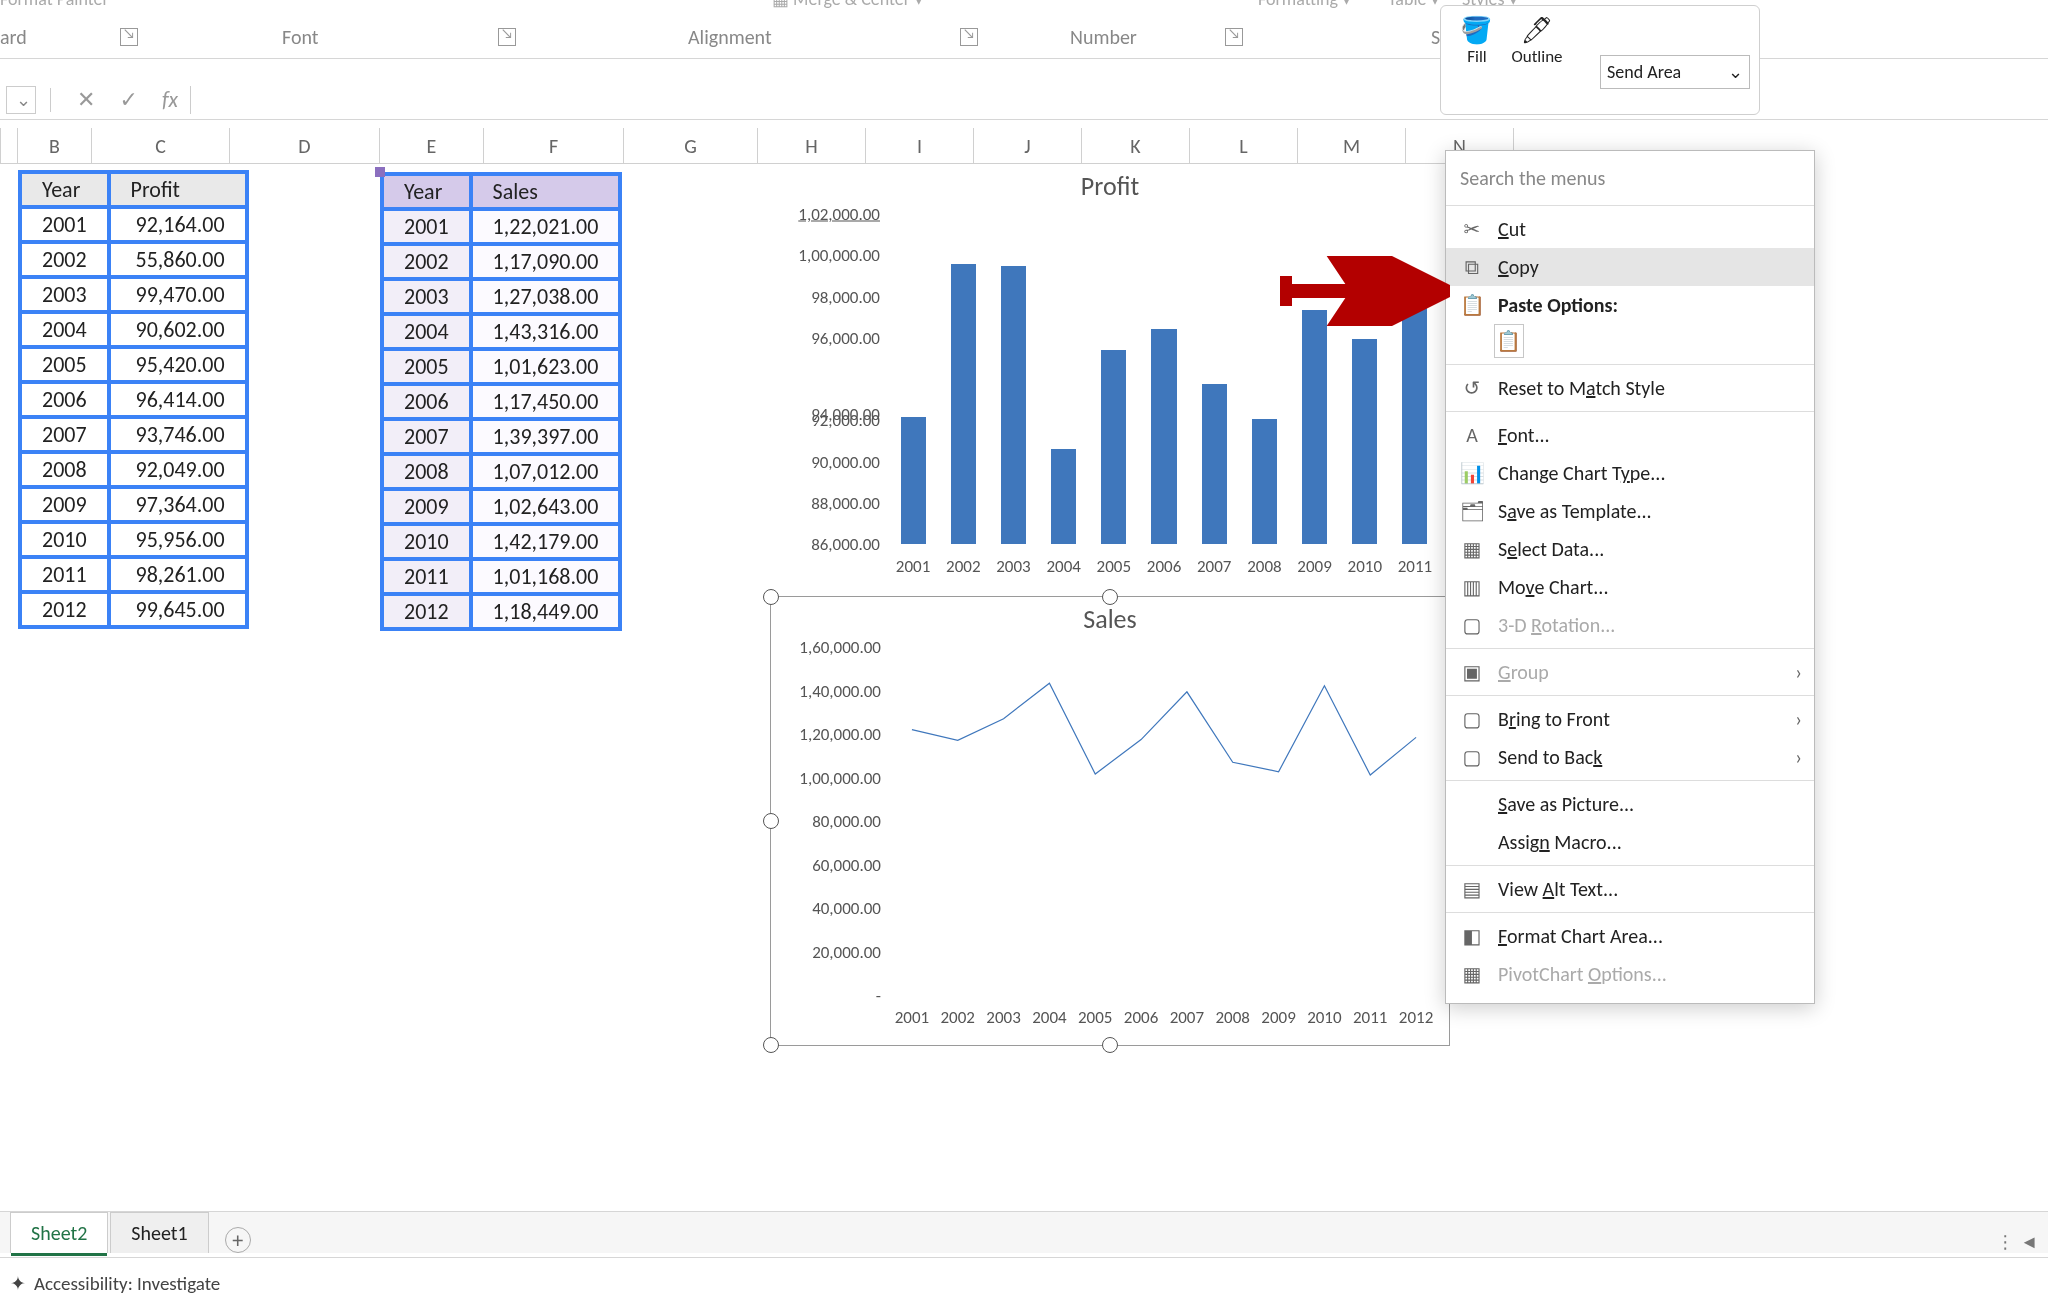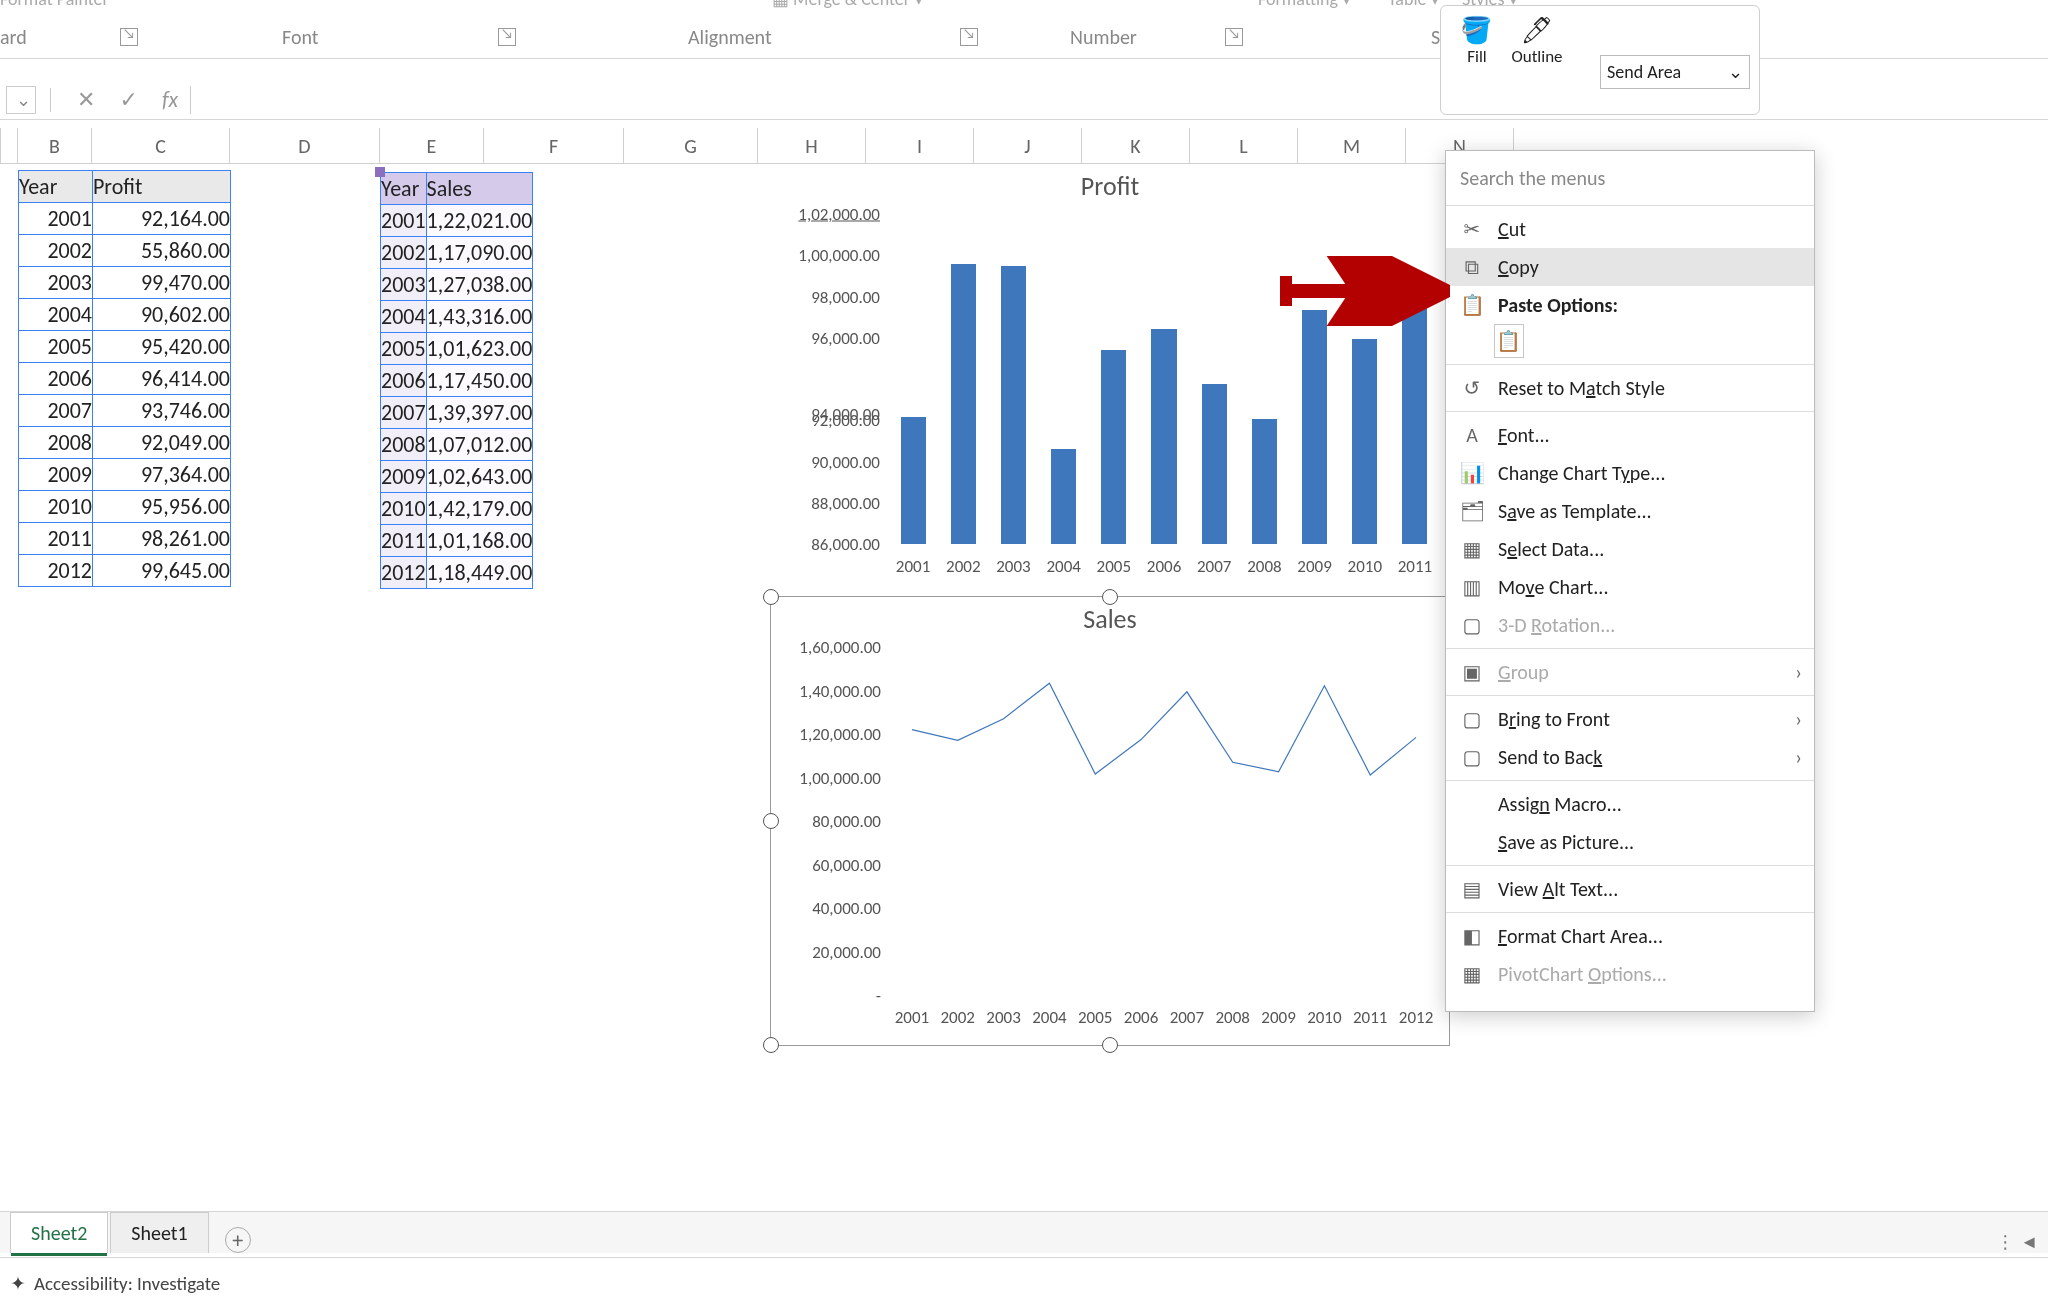--- a/index.html
+++ b/index.html
@@ -44,21 +44,21 @@
   .colhdr{border-right:1px solid var(--grid-border);border-bottom:1px solid var(--grid-border);
     display:flex;align-items:center;justify-content:center;color:#666;font-size:20px;}
   .col-A{width:18px;border-left:1px solid var(--grid-border);}
   .col-B{width:74px;} .col-C{width:138px;} .col-D{width:150px;}
   .col-E{width:104px;} .col-F{width:140px;} .col-G{width:134px;}
   .col-H{width:108px;} .col-I{width:108px;} .col-J{width:108px;}
   .col-K{width:108px;} .col-L{width:108px;} .col-M{width:108px;}
   .col-N{width:108px;}
   
   .tbl{position:absolute;border-collapse:collapse;}
-  .tbl th,.tbl td{border:1px solid #3b82f6;padding:2px 0;font-size:22px;height:24px;}
+  .tbl th,.tbl td{border:4px solid #3b82f6;padding:2px 20px;font-size:22px;height:24px;}
   .tbl th{background:#e9e9e9;text-align:left;font-weight:400;}
   .tbl td.num{text-align:right;}
   .tbl.sales th{background:#d5caea;}
   .tbl.sales td.yr{background:#f2eef8;}
   .tbl.sales td.val{background:#fcfaff;}
   .sales-wrap{position:absolute;left:378px;top:42px;border:2px solid #8b6fbf;}
   .sales-wrap .handle{position:absolute;width:10px;height:10px;background:#8b6fbf;}
   
   .chart{position:absolute;background:#fff;}
   .chart.profit{left:770px;top:36px;width:680px;height:430px;}
@@ -72,21 +72,21 @@
   .chart .xlab{flex:1;text-align:center;}
   .chart .bar{position:absolute;bottom:0;background:var(--chart-blue);}
   .chart svg.line{position:absolute;left:0;top:0;width:100%;height:100%;}
   .sel-handle{position:absolute;width:16px;height:16px;border:1px solid #555;
     border-radius:50%;background:#fff;}
   
   .arrow{position:absolute;left:1280px;top:256px;z-index:200;}
   
   .ctx{position:absolute;left:1445px;top:150px;width:370px;background:#fff;
     border:1px solid #bbb;box-shadow:0 4px 20px rgba(0,0,0,.2);z-index:150;
-    font-size:20px;padding-bottom:18px;}
+    font-size:20px;padding-bottom:10px;}
   .ctx .search{margin:8px;border:none;height:38px;display:flex;align-items:center;color:#888;padding:0 6px;}
   .ctx .item{display:flex;align-items:center;gap:14px;padding:7px 14px;position:relative;}
   .ctx .item .ico{width:24px;text-align:center;color:#666;font-size:20px;}
   .ctx .item.hl{background:var(--menu-hover);}
   .ctx .item.disabled{color:#aaa;}
   .ctx .item .arrow-r{position:absolute;right:12px;color:#666;}
   .ctx .sep{height:1px;background:#ddd;margin:4px 0;}
   .ctx .paste-btn{margin-left:48px;width:30px;height:34px;border:1px solid #c7c7c7;
     display:flex;align-items:center;justify-content:center;font-size:20px;margin-bottom:6px;}
   .ul{text-decoration:underline;}
@@ -444,25 +444,25 @@
     <span class="arrow-r">›</span>
   </div>
   <div class="item">
     <span class="ico">▢</span>
     <span>Send to Bac<span class="ul">k</span></span>
     <span class="arrow-r">›</span>
   </div>
   <div class="sep"></div>
   <div class="item">
     <span class="ico"></span>
+      <span><span class="ul">S</span>ave as Picture...</span>
+  </div>
+  <div class="item">
+    <span class="ico"></span>
       <span>Assig<span class="ul">n</span> Macro...</span>
-  </div>
-  <div class="item">
-    <span class="ico"></span>
-      <span><span class="ul">S</span>ave as Picture...</span>
   </div>
   <div class="sep"></div>
   <div class="item">
     <span class="ico">▤</span>
     <span>View <span class="ul">A</span>lt Text...</span>
   </div>
   <div class="sep"></div>
   <div class="item">
     <span class="ico">◧</span>
     <span><span class="ul">F</span>ormat Chart Area...</span>

